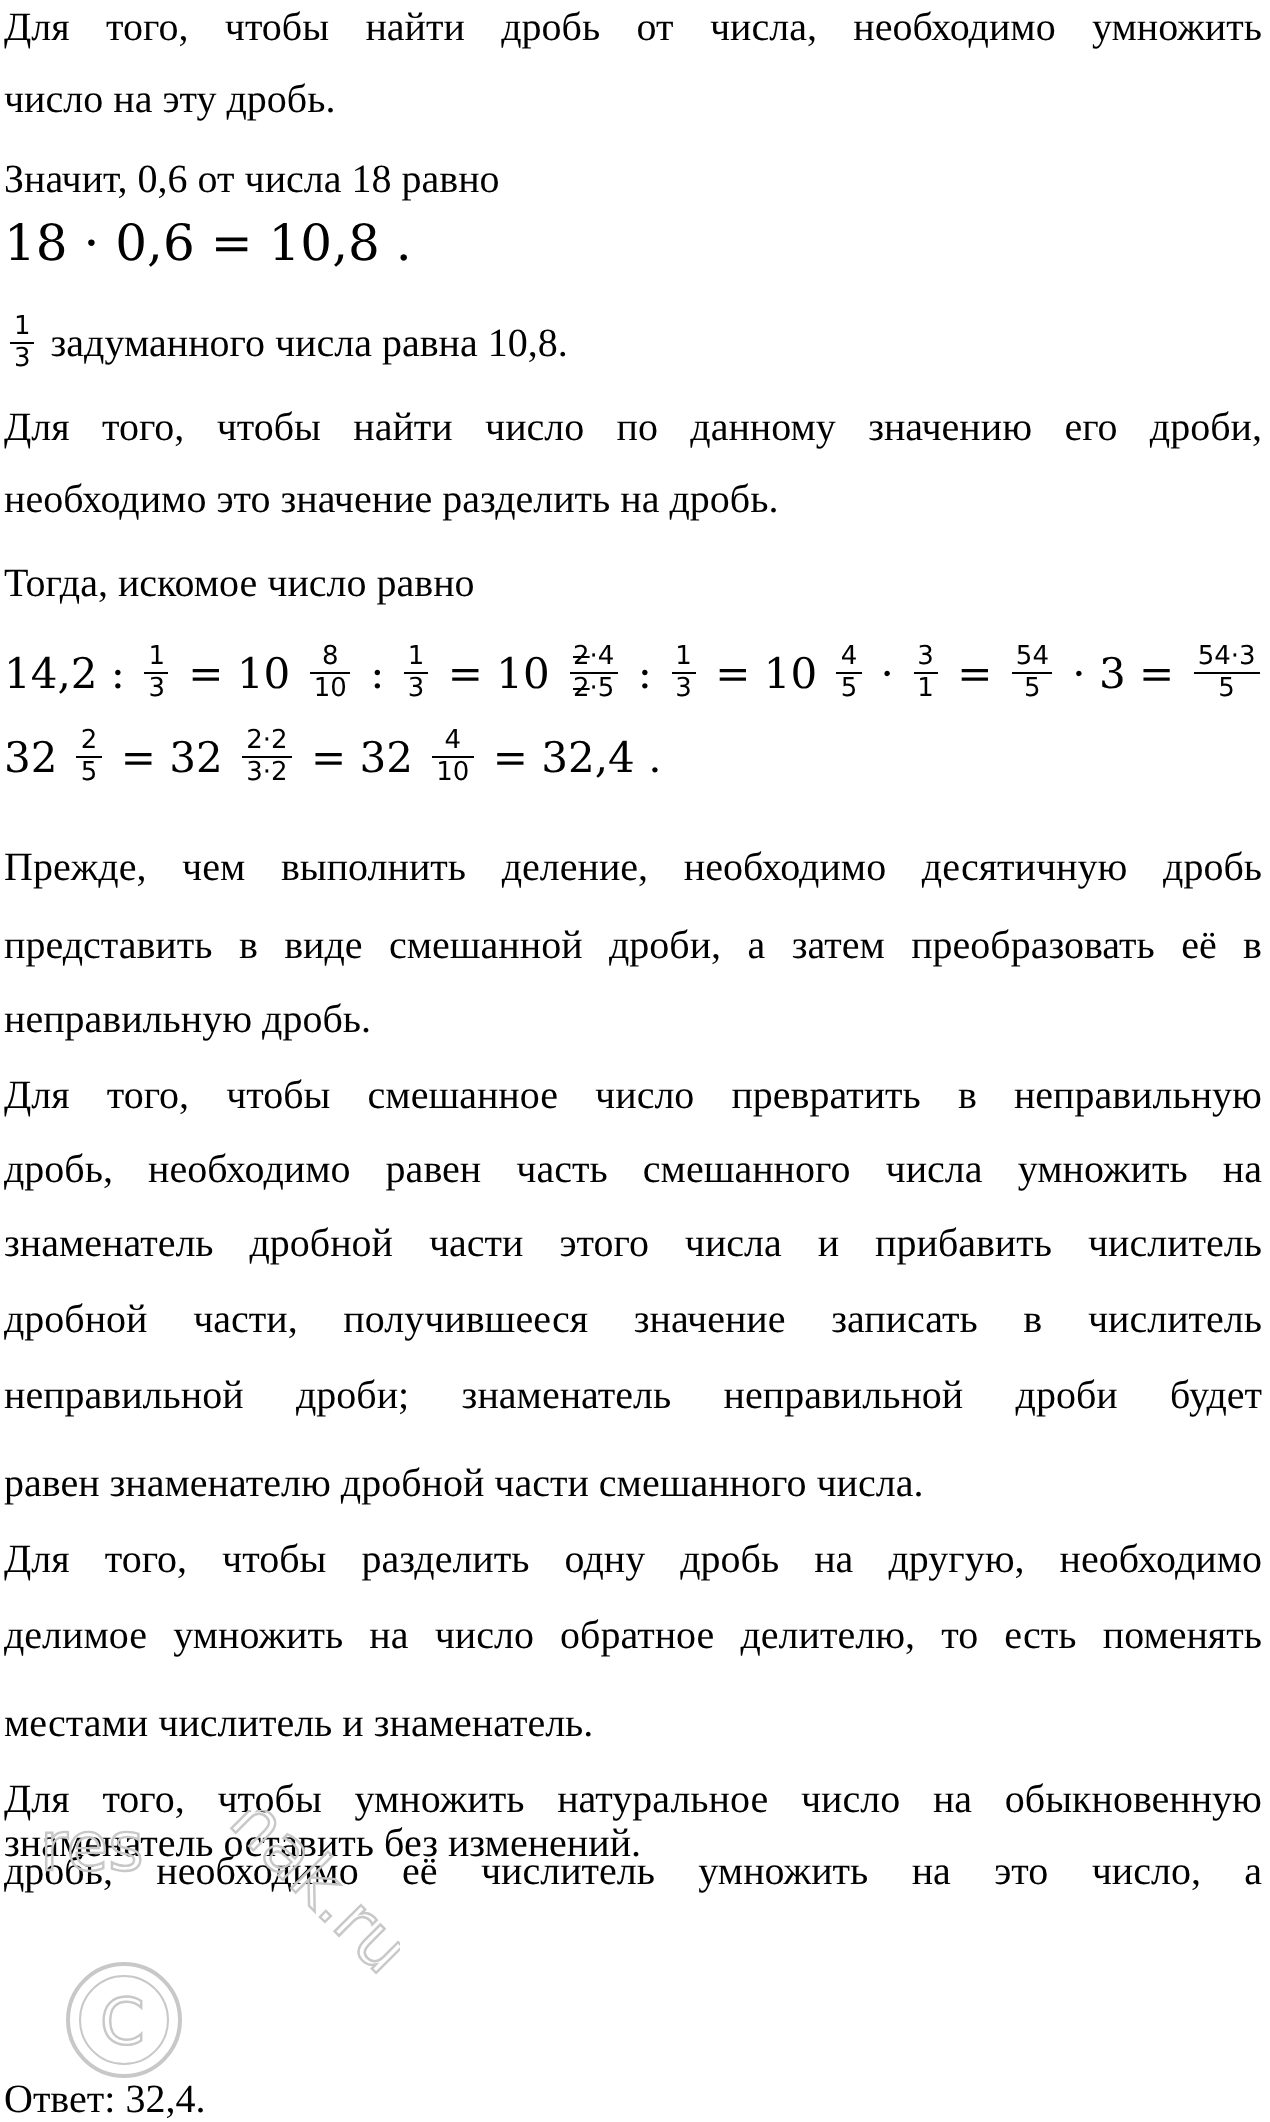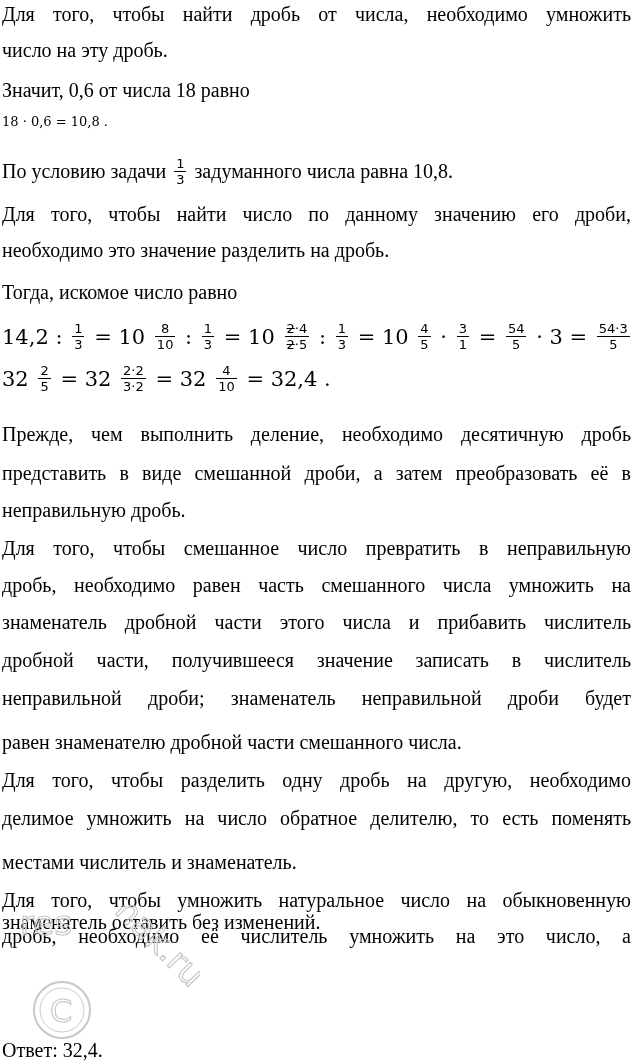--- a/index.html
+++ b/index.html
@@ -1,40 +1,39 @@
 <!DOCTYPE html>
 <html><head>
 <meta charset="utf-8">
 <style>
   html, body { margin:0; padding:0; background:#ffffff; }
   body { width:635px; height:1061px; position:relative; overflow:hidden; color:#000; }
   .line { position:absolute; left:2px; right:4px; white-space:nowrap;
           font-family:"Liberation Serif", serif; font-size:20px; line-height:24px; }
   .just { text-align:justify; text-align-last:justify; }
-  .math { font-family:"DejaVu Serif", serif; font-size:13px; }
+  .math { font-family:"DejaVu Serif", serif; font-size:25px; }
   .frac { display:inline-block; vertical-align:middle; text-align:center; margin:0 3px;
           font-family:"DejaVu Sans", sans-serif; font-size:13px; line-height:15px; position:relative; top:-2px; }
   .frac .num { display:block; border-bottom:1px solid #000; padding:0 2px; }
   .frac .den { display:block; padding:0 2px; }
   .strike { text-decoration:line-through; }
   .answer-label { }
   .watermark { position:absolute; left:20px; top:905px; width:180px; height:160px; pointer-events:none; }
 </style>
 </head>
 <body>
 
 <div>
 
   <div class="line just" style="top:2px">Для того, чтобы найти дробь от числа, необходимо умножить</div>
   <div class="line" style="top:38px">число на эту дробь.</div>
   <div class="line" style="top:78px">Значит, 0,6 от числа 18 равно</div>
   <div class="line math" style="top:110px">18 · 0,6 = 10,8 .</div>
 
   <div class="line" style="top:158px">
-    <span>По условию задачи</span>
     <span class="frac">
       <span class="num">1</span>
       <span class="den">3</span>
     </span>
     <span>задуманного числа равна  10,8.</span>
   </div>
 
   <div class="line just" style="top:202px">Для того, чтобы найти число по данному значению его дроби,</div>
   <div class="line" style="top:238px">необходимо это значение разделить на дробь.</div>
   <div class="line" style="top:280px">Тогда, искомое число равно</div>

